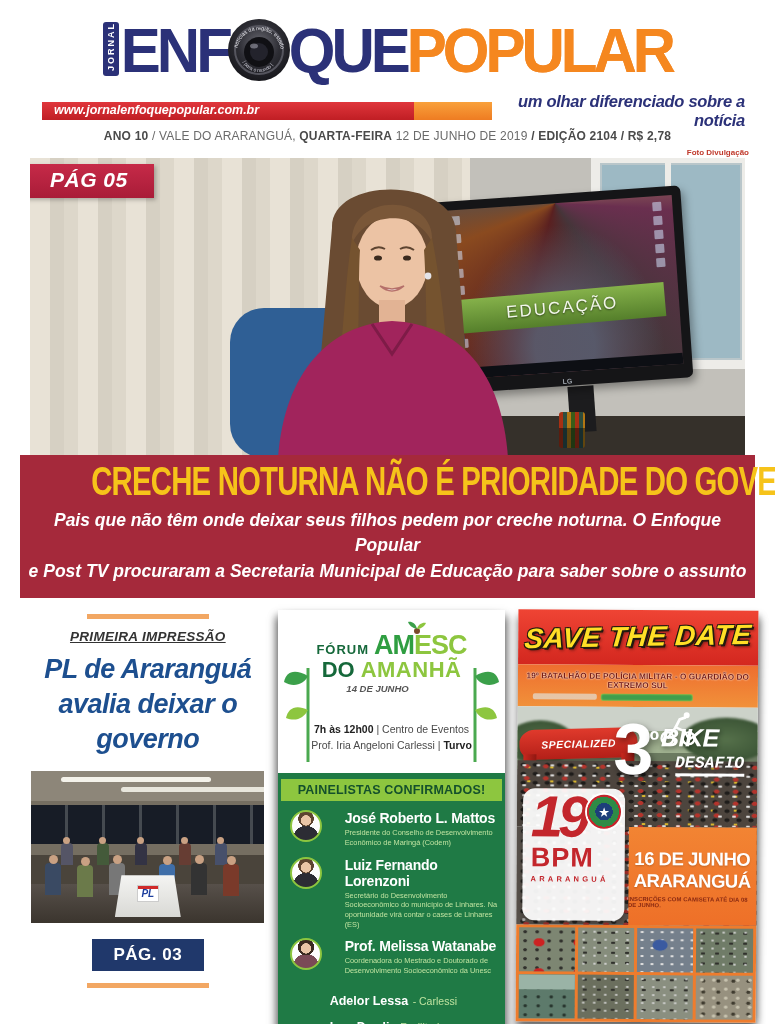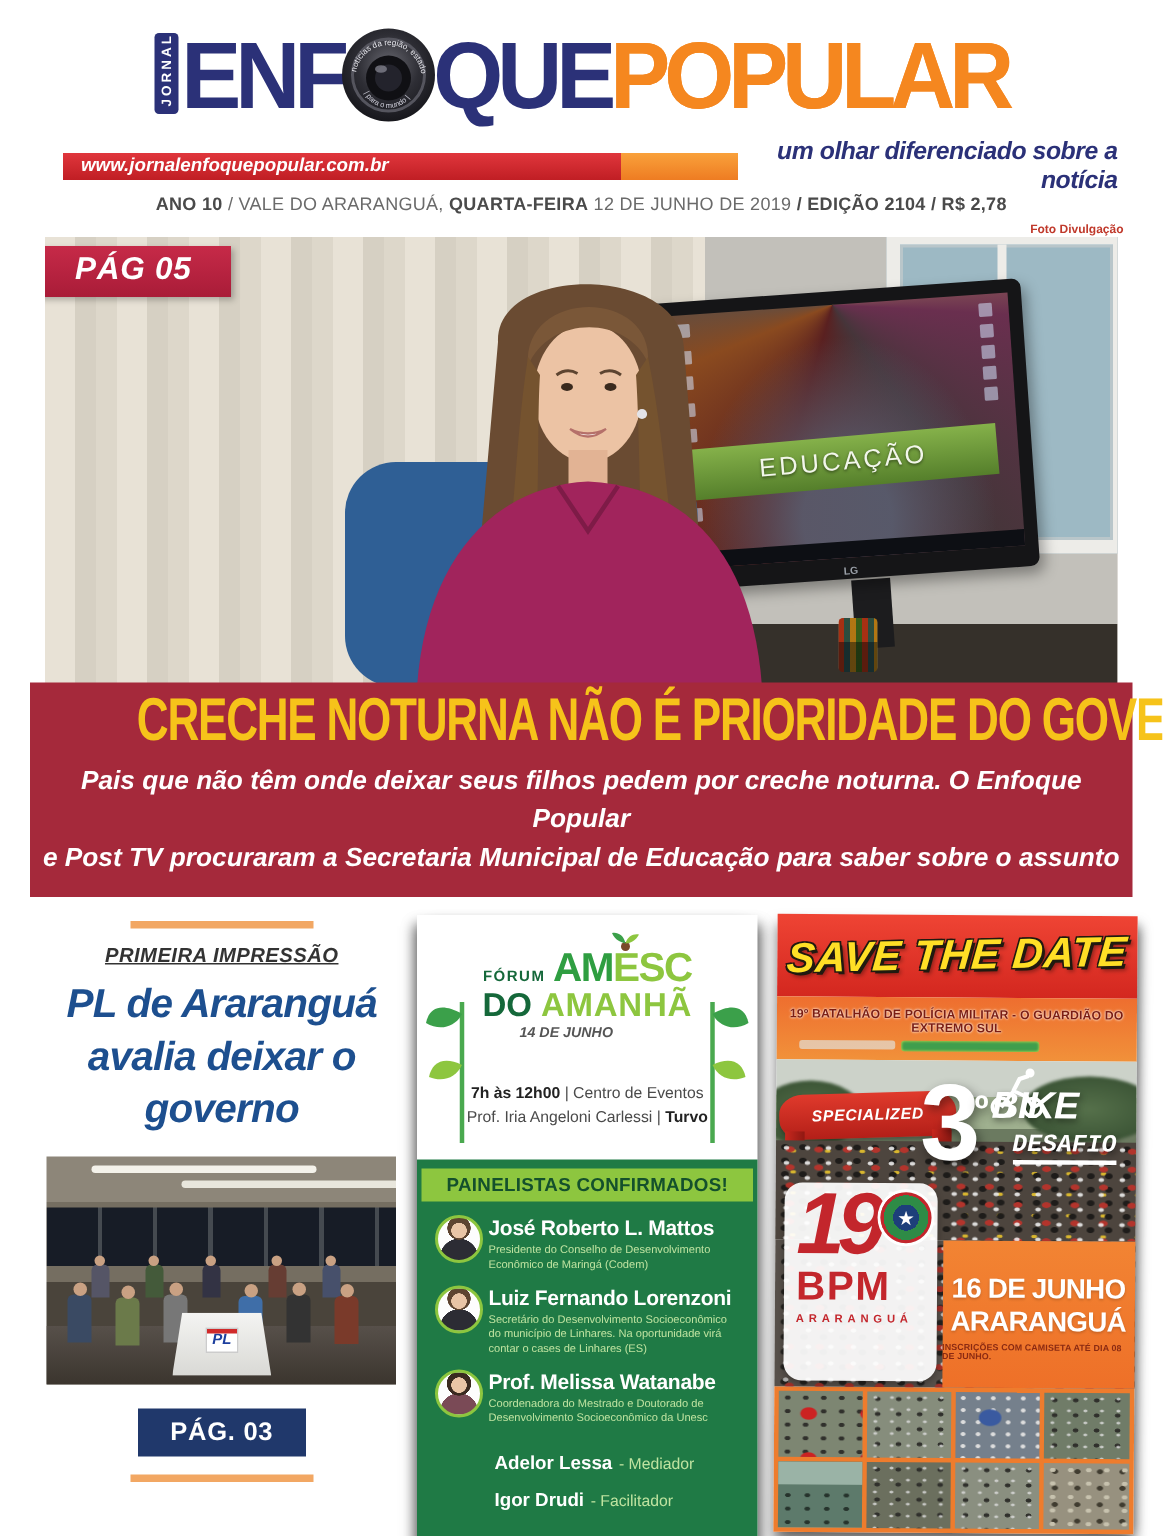--- a/index.html
+++ b/index.html
@@ -107,33 +107,33 @@
     margin:16px auto 12px; letter-spacing:.5px; }
 
   
   .col-mid { width:230px; background:#fff; box-shadow:0 7px 9px rgba(0,0,0,.5), 6px 2px 8px -4px rgba(0,0,0,.35), -6px 2px 8px -4px rgba(0,0,0,.35);
     position:relative; }
   .am-top { position:relative; padding:20px 10px 10px; text-align:center; }
   .leafside { position:absolute; top:52px; width:34px; height:100px; }
   .leafside.l { left:4px; } .leafside.r { right:4px; transform:scaleX(-1); }
   .sprout { position:absolute; top:4px; left:128px; width:22px; height:20px; }
   .am-line1 { display:flex; align-items:baseline; justify-content:center; gap:5px; }
-  .am-forum { font-weight:800; font-size:10px; color:#15683a; letter-spacing:1px; }
+  .am-forum { font-weight:800; font-size:13px; color:#15683a; letter-spacing:1px; }
   .am-am { font-weight:900; font-size:27px; color:#2f9e41; letter-spacing:-1px; }
   .am-esc { font-weight:900; font-size:27px; color:#8dc63f; letter-spacing:-1px; margin-left:-5px; }
   .am-line2 { display:flex; align-items:baseline; justify-content:center; gap:6px; margin-top:-4px; }
   .am-do { font-weight:900; font-size:22px; color:#15683a; }
   .am-amanha { font-weight:900; font-size:22px; color:#8dc63f; letter-spacing:.5px; border-top:0; }
   .am-date { font-style:italic; font-weight:700; font-size:9.5px; color:#555; margin:0 28px 0 0; }
   .am-sched { margin-top:28px; font-size:10.5px; color:#4a4a4a; line-height:1.5; }
   .am-sched b { color:#222; }
   .am-panel { background:#1f7a45; margin-top:10px; padding:6px 0 12px; }
   .am-band { background:#8dc63f; color:#14502c; font-weight:800; font-size:12.5px; text-align:center;
     padding:4px 0; margin:0 3px; letter-spacing:.2px; }
-  .speaker { display:flex; gap:4px; padding:9px 8px 0 12px; align-items:flex-start; text-align:left; }
+  .speaker { display:flex; gap:23px; padding:9px 8px 0 12px; align-items:flex-start; text-align:left; }
   .avatar { flex:0 0 32px; width:32px; height:32px; border-radius:50%; border:2px solid #8dc63f;
     background:radial-gradient(circle at 50% 30%, #e9c5a6 0 21%, transparent 22%),
                radial-gradient(circle at 50% 24%, #5d4430 0 30%, transparent 31%),
                radial-gradient(circle at 50% 95%, #2c2c34 0 42%, transparent 43%), #fdfdfd; }
   .avatar.f { background:radial-gradient(circle at 50% 30%, #e9c5a6 0 21%, transparent 22%),
                radial-gradient(circle at 50% 26%, #3a2a20 0 32%, transparent 33%),
                radial-gradient(circle at 50% 95%, #7a4a56 0 42%, transparent 43%), #fdfdfd; }
   .sp-name { color:#fff; font-weight:800; font-size:14px; letter-spacing:-.2px; }
   .sp-desc { color:#bfe3a0; font-size:7.4px; line-height:1.3; margin-top:2px; max-width:160px; }
   .am-extra { padding:12px 8px 0 52px; text-align:left; line-height:1.6; }
@@ -424,21 +424,21 @@
           <div class="avatar f"></div>
           <div>
             <div class="sp-name">Prof. Melissa Watanabe</div>
             <div class="sp-desc">Coordenadora do Mestrado e Doutorado de Desenvolvimento Socioeconômico da Unesc</div>
           </div>
         </div>
 
         <div class="am-extra">
           <div>
             <span class="ex-name">Adelor Lessa</span>
-            <span class="ex-role">- Mediador</span>
+            <span class="ex-role">- Carlessi</span>
           </div>
           <div>
             <span class="ex-name">Igor Drudi</span>
             <span class="ex-role">- Facilitador</span>
           </div>
         </div>
       </div>
 
       <div class="am-footer">
         <div class="realiza">Realização:</div>

